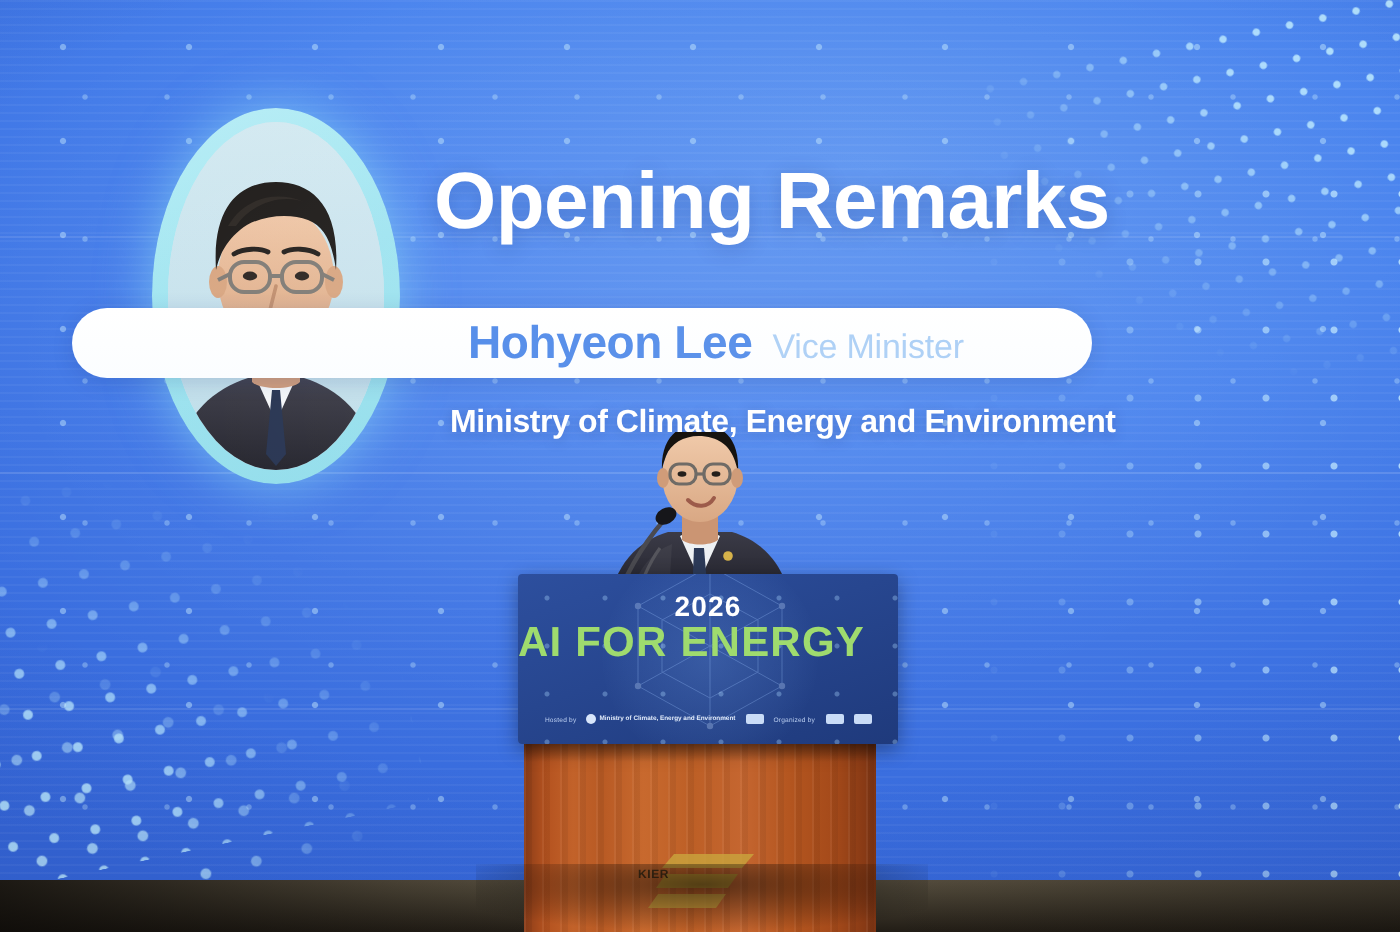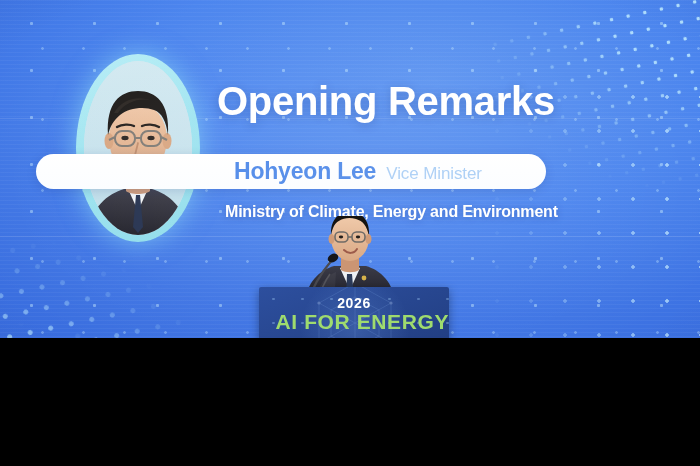--- a/index.html
+++ b/index.html
@@ -7,21 +7,21 @@
     padding: 0;
     background: #000;
   }
   body {
     font-family: "Liberation Sans", sans-serif;
   }
 
   #stage {
     position: relative;
     width: 700px;
-    height: 338px;
+    height: 466px;
     overflow: hidden;
     background: #22c55e;
   }
 
   
   .floor {
     position: absolute;
     left: 0; top: 0;
     width: 700px; height: 466px;
     background:
@@ -314,21 +314,21 @@
     left: 0; top: 8px; width: 190px;
     text-align: center;
     color: #ffffff;
     font-size: 14px;
     font-weight: bold;
     letter-spacing: .6px;
   }
   .banner-main {
     position: absolute;
     left: 0; top: 24px; width: 190px;
-    text-align: right;
+    text-align: left;
     color: #9fdb6e;
     font-size: 21px;
     font-weight: bold;
     letter-spacing: .6px;
     line-height: 1;
   }
   .banner-sub {
     position: absolute;
     left: 0; top: 49px; width: 190px;
     text-align: center;

